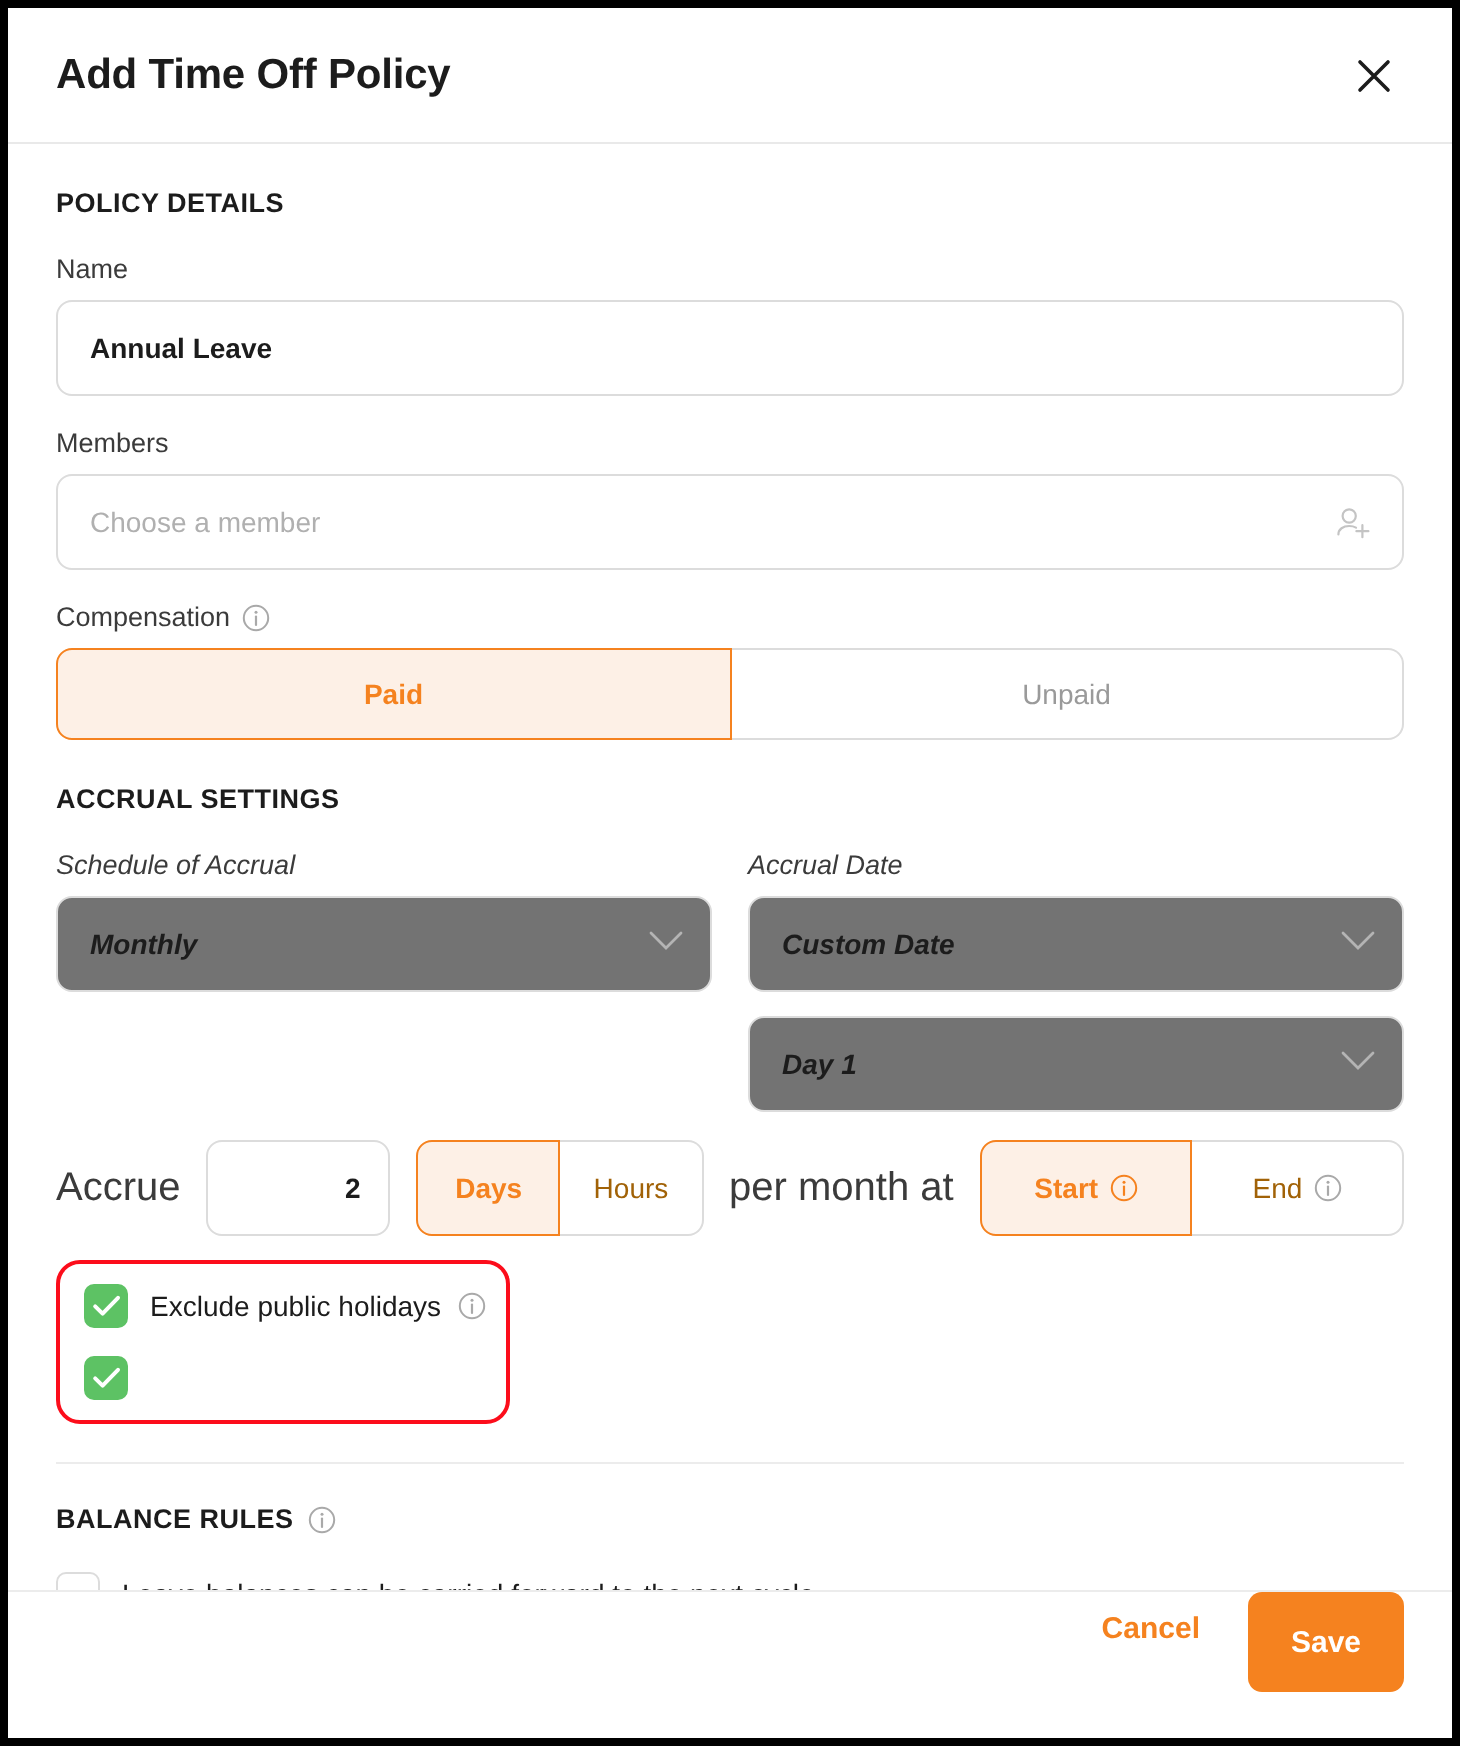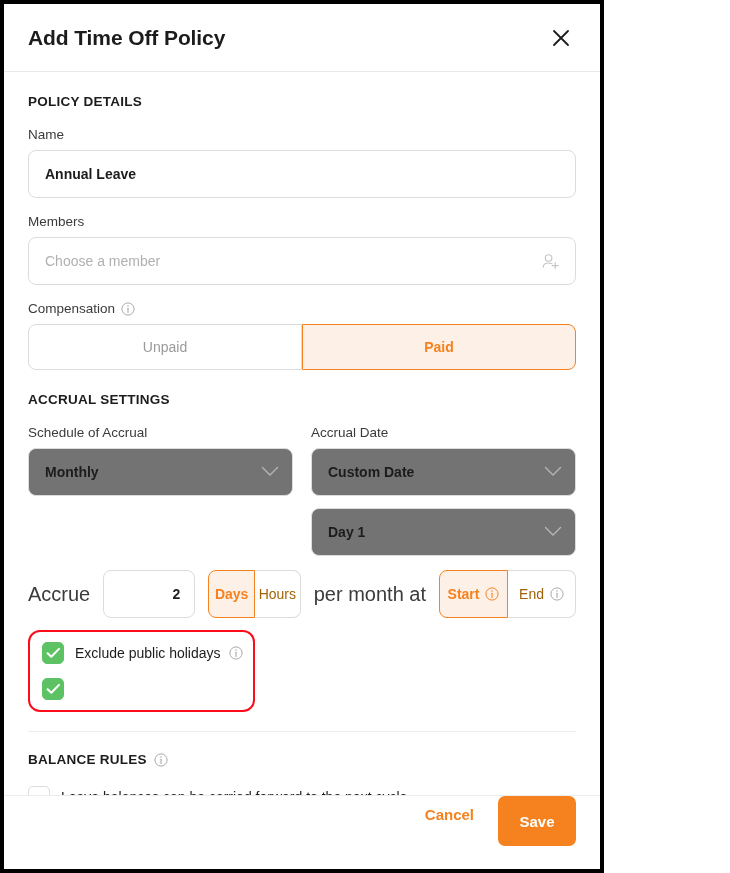--- a/index.html
+++ b/index.html
@@ -8,21 +8,21 @@
   html, body {
     width: 730px;
     height: 873px;
     background: #ffffff;
     font-family: "Liberation Sans", sans-serif;
     -webkit-font-smoothing: antialiased;
   }
 
   #modal {
     position: relative;
-    width: 604px;
+    width: 730px;
     height: 873px;
     background: #ffffff;
     border: 4px solid #000000;
     display: flex;
     flex-direction: column;
     overflow: hidden;
   }
 
   
   .modal-header {
@@ -168,20 +168,21 @@
     right: 14px;
     top: 50%;
     transform: translateY(-50%);
     pointer-events: none;
   }
 
   
   .two-col {
     display: flex;
     gap: 18px;
+    font-style: italic;
   }
   .col { flex: 1; min-width: 0; }
 
   .accrue-row {
     display: flex;
     align-items: center;
     gap: 13px;
   }
   .accrue-label { font-size: 20px; color: #3b3b3b; white-space: nowrap; }
   .num-input {
@@ -323,22 +324,22 @@
       <span>Compensation</span>
       <span class="info-icon">
         <svg width="14" height="14" viewBox="0 0 14 14" fill="none">
           <circle cx="7" cy="7" r="6.1" stroke="#a9a9a9" stroke-width="1"></circle>
           <circle cx="7" cy="4.1" r="0.75" fill="#a9a9a9"></circle>
           <path d="M7 6.3v4.2" stroke="#a9a9a9" stroke-width="1.1" stroke-linecap="round"></path>
         </svg>
       </span>
     </div>
     <div class="segmented" style="margin-bottom:22px;">
+      <div class="seg active">Paid</div>
       <div class="seg">Unpaid</div>
-      <div class="seg active">Paid</div>
     </div>
 
     <div class="section-title" style="margin-bottom:18px;">
       <span>ACCRUAL SETTINGS</span>
     </div>
 
     <div class="two-col" style="margin-bottom:12px;">
       <div class="col">
         <div class="field-label" style="margin-bottom:8px;">
           <span>Schedule of Accrual</span>

